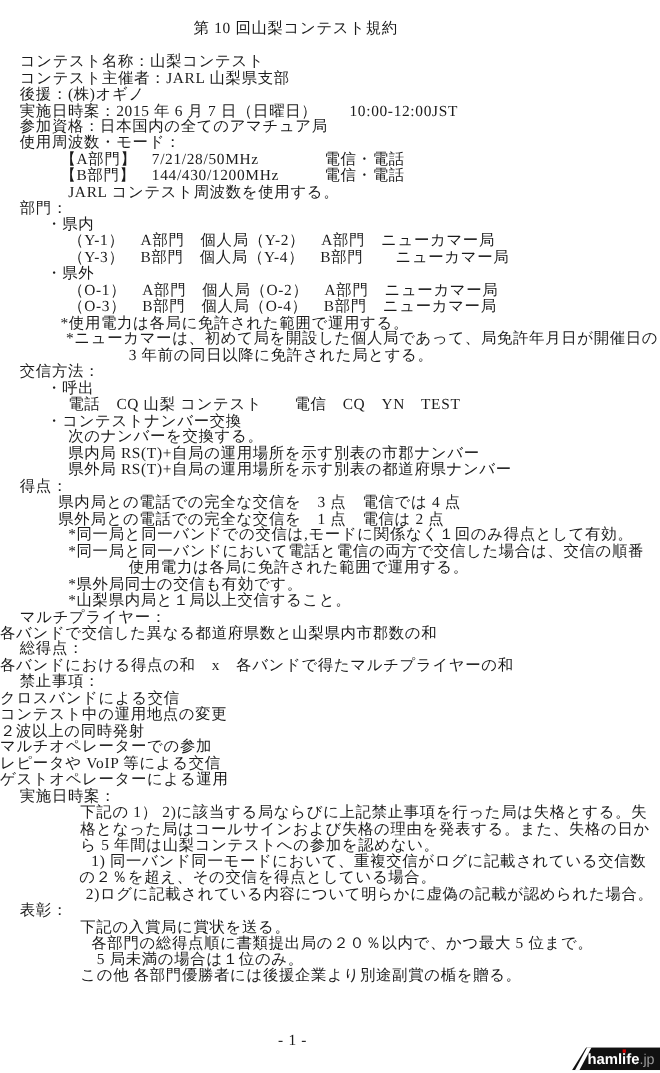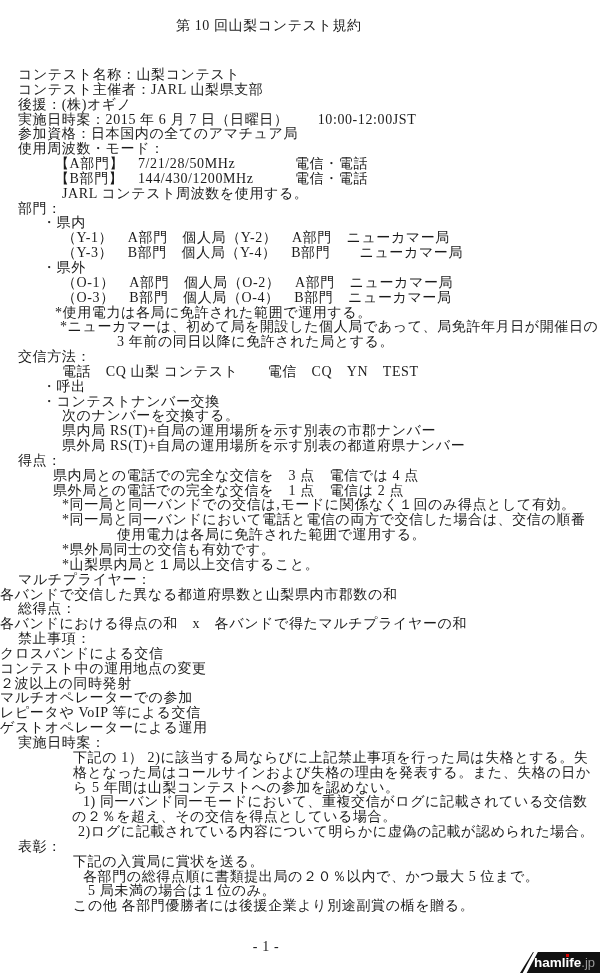--- a/index.html
+++ b/index.html
@@ -10,21 +10,21 @@
     overflow:hidden;
     font-family:"Liberation Serif","DejaVu Serif",serif;
     color:#1b1b1b;
     font-size:14px;
     letter-spacing:0.6px;
   }
   .title{
     position:absolute;top:17px;left:176px;
     white-space:pre;
   }
-  .doc{position:absolute;top:68px;left:0;width:568px;}
+  .doc{position:absolute;top:50px;left:0;width:568px;}
   .ln{height:14.857px;line-height:14.857px;white-space:pre;}
   .i0{padding-left:18px}
   .i1{padding-left:42px}
   .i2{padding-left:53px}
   .i3{padding-left:55px}
   .i4{padding-left:60px}
   .i5{padding-left:62px}
   .i6{}
   .i7{padding-left:73px}
   .i8{padding-left:117px}
@@ -92,22 +92,22 @@
     <div class="ln i1">・県内</div>
     <div class="ln i5">（Y-1）　A部門　個人局（Y-2）　A部門　ニューカマー局</div>
     <div class="ln i5">（Y-3）　B部門　個人局（Y-4）　B部門　　ニューカマー局</div>
     <div class="ln i1">・県外</div>
     <div class="ln i5">（O-1）　A部門　個人局（O-2）　A部門　ニューカマー局</div>
     <div class="ln i5">（O-3）　B部門　個人局（O-4）　B部門　ニューカマー局</div>
     <div class="ln i3">*使用電力は各局に免許された範囲で運用する。</div>
     <div class="ln i4">*ニューカマーは、初めて局を開設した個人局であって、局免許年月日が開催日の</div>
     <div class="ln i8">3 年前の同日以降に免許された局とする。</div>
     <div class="ln i0">交信方法：</div>
+    <div class="ln i1">・呼出</div>
     <div class="ln i5">電話　CQ 山梨 コンテスト　　電信　CQ　YN　TEST</div>
-    <div class="ln i1">・呼出</div>
     <div class="ln i1">・コンテストナンバー交換</div>
     <div class="ln i5">次のナンバーを交換する。</div>
     <div class="ln i5">県内局 RS(T)+自局の運用場所を示す別表の市郡ナンバー</div>
     <div class="ln i5">県外局 RS(T)+自局の運用場所を示す別表の都道府県ナンバー</div>
     <div class="ln i0">得点：</div>
     <div class="ln i2">県内局との電話での完全な交信を　3 点　電信では 4 点</div>
     <div class="ln i2">県外局との電話での完全な交信を　1 点　電信は 2 点</div>
     <div class="ln i5">*同一局と同一バンドでの交信は,モードに関係なく１回のみ得点として有効。</div>
     <div class="ln i5">*同一局と同一バンドにおいて電話と電信の両方で交信した場合は、交信の順番</div>
     <div class="ln i8">使用電力は各局に免許された範囲で運用する。</div>

